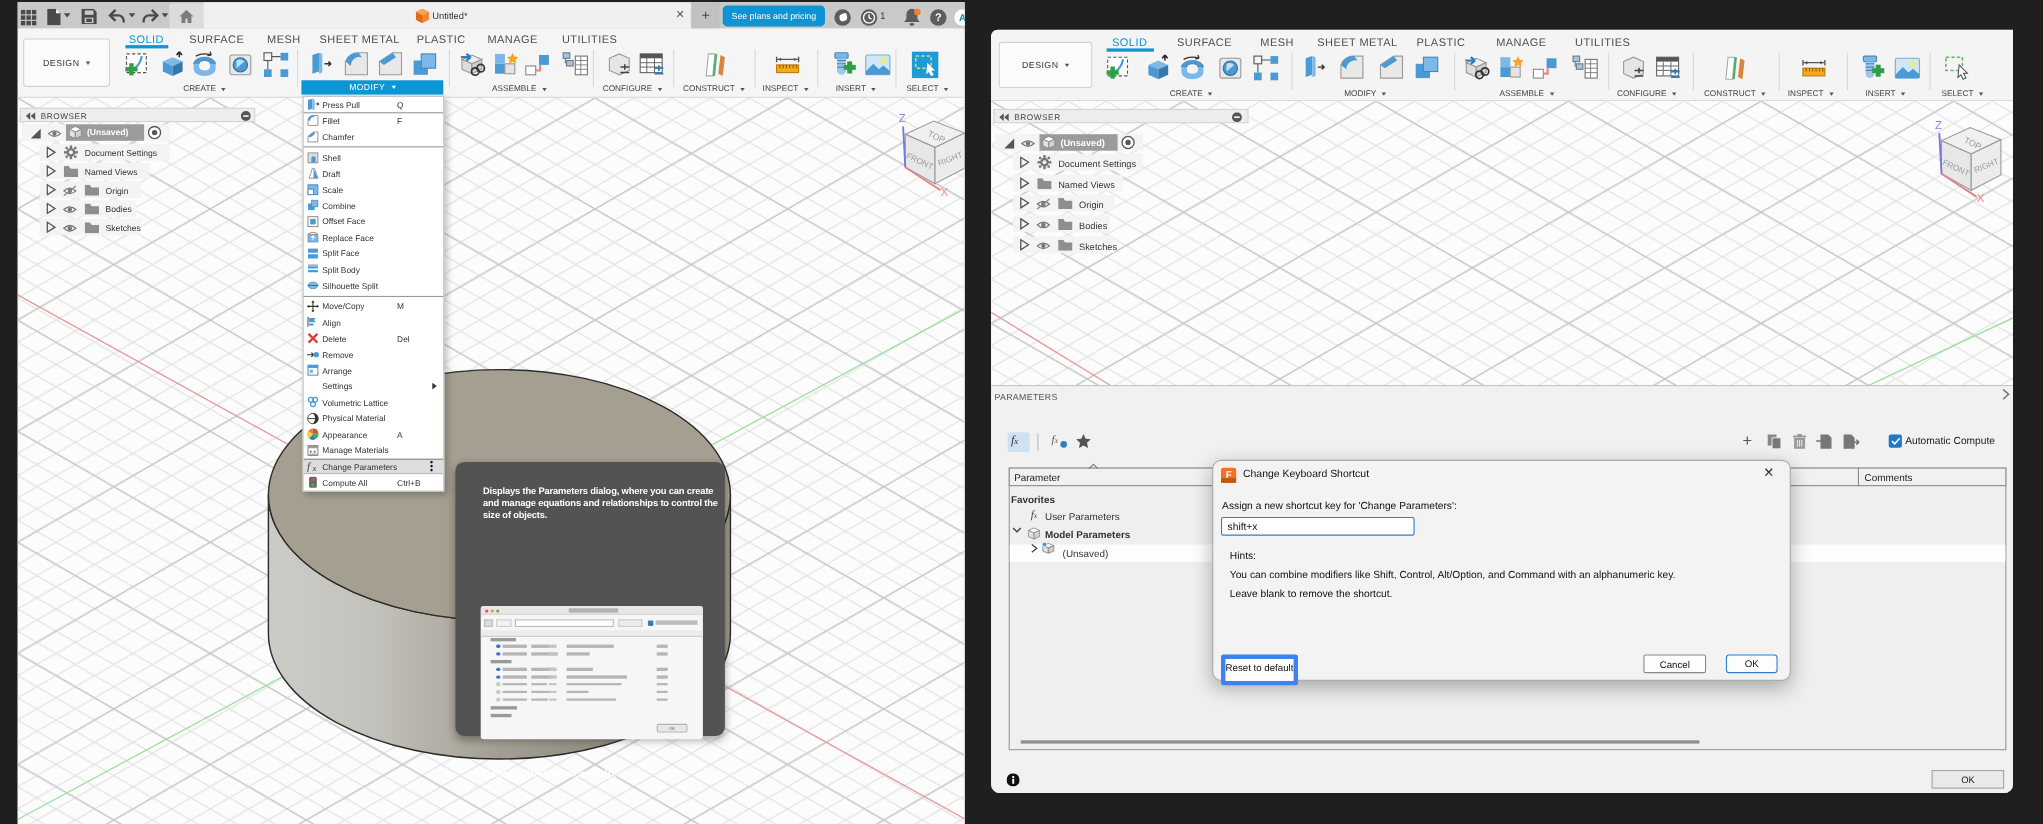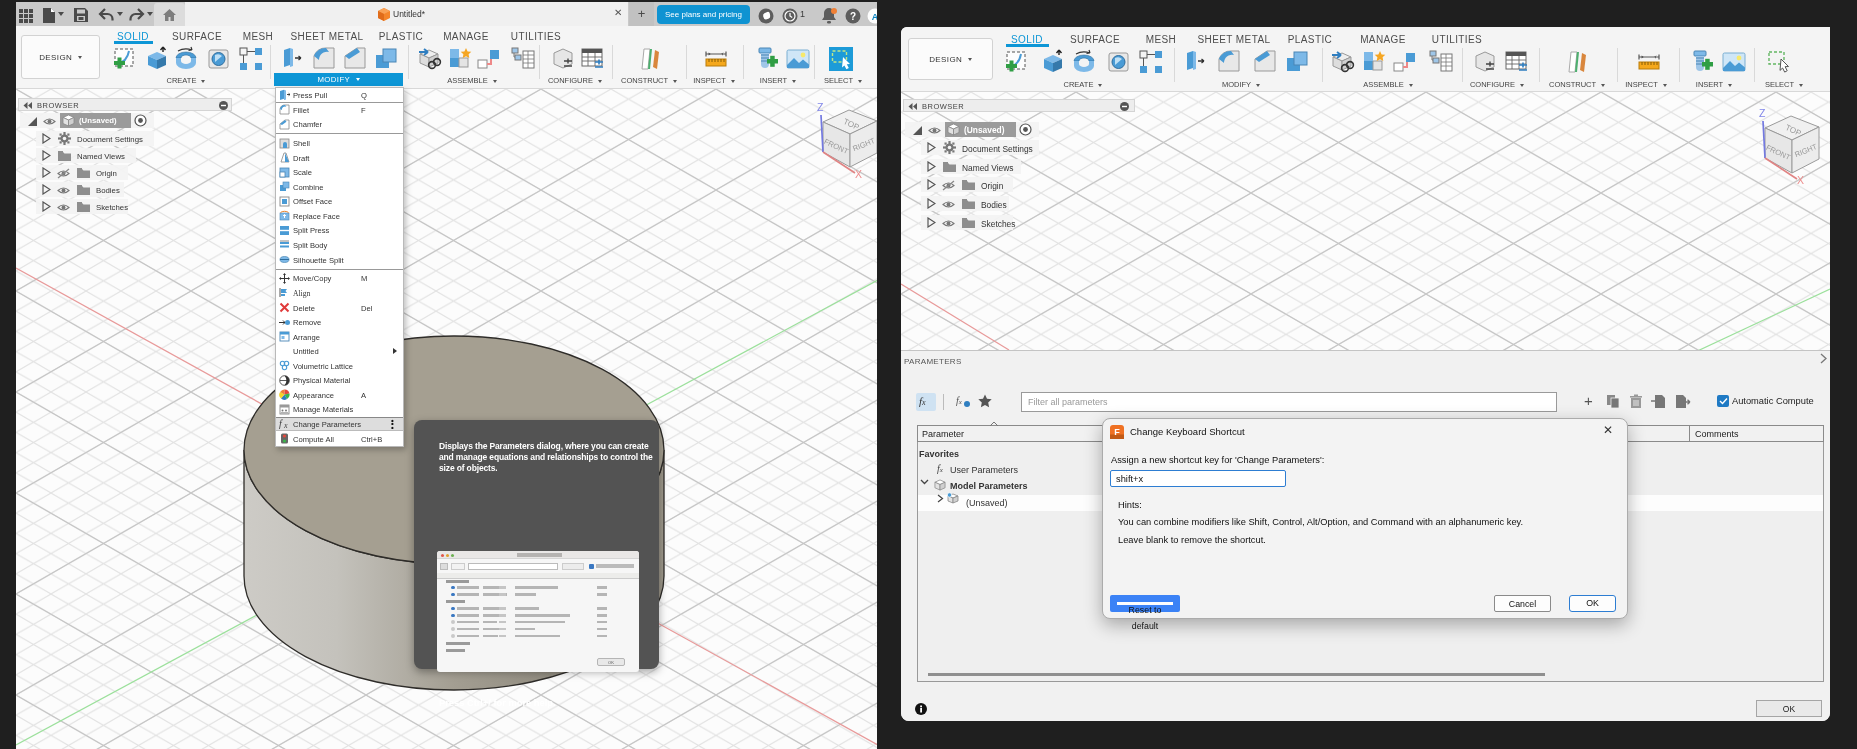--- a/index.html
+++ b/index.html
@@ -409,21 +409,21 @@
     <svg class="abs" style="left:263px;top:208.2px" width="11" height="11">
       <rect x="1" y="3" width="9" height="7" fill="#7db9e8" stroke="#4a86b5" stroke-width=".6"></rect>
       <path d="M1.5 2.5 A5 3 0 0 1 9.5 2.5" stroke="#e8842c" fill="none"></path>
       <path d="M5.5 8 V4.5 M5.5 4.5 l-1.5 1.5 M5.5 4.5 l1.5 1.5" stroke="#fff" stroke-width="1" fill="none"></path>
     </svg>
     <div class="mi" style="left:277px;top:209.8px;">Replace Face</div>
     <svg class="abs" style="left:263px;top:222.8px" width="11" height="11">
       <rect x="1" y="1" width="9" height="9" fill="#4a9bd5"></rect>
       <path d="M1 5.5 h9" stroke="#fff" stroke-width="1.4"></path>
     </svg>
-    <div class="mi" style="left:277px;top:224.4px;">Split Press</div>
+    <div class="mi" style="left:277px;top:224.4px;">Split Face</div>
     <svg class="abs" style="left:263px;top:237.3px" width="11" height="11">
       <path d="M1 3 h9 v2 h-9z M1 6.5 h9 v2 h-9z" fill="#4a9bd5"></path>
       <path d="M1 2 h9" stroke="#888"></path>
     </svg>
     <div class="mi" style="left:277px;top:238.9px;">Split Body</div>
     <svg class="abs" style="left:263px;top:251.9px" width="11" height="11">
       <ellipse cx="5.5" cy="5.5" rx="4.5" ry="3" fill="#7db9e8" stroke="#4a86b5" stroke-width=".7"></ellipse>
       <path d="M1 5.5 h9" stroke="#2f6e9e"></path>
     </svg>
     <div class="mi" style="left:277px;top:253.5px;">Silhouette Split</div>
@@ -431,38 +431,38 @@
     <svg class="abs" style="left:263px;top:270.8px" width="11" height="11">
       <path d="M5.5 0 L7 2 H6 v3 h3 V4 l2 1.5 L9 7 V6 H6 v3 h1 L5.5 11 L4 9 h1 V6 H2 v1 L0 5.5 L2 4 v1 h3 V2 H4 z" fill="#333"></path>
     </svg>
     <div class="mi" style="left:277px;top:272.4px;">Move/Copy</div>
     <div class="mi" style="left:345px;top:272.4px;">M</div>
     <svg class="abs" style="left:263px;top:285.4px" width="11" height="11">
       <path d="M1 1 v9" stroke="#555"></path>
       <path d="M2 2 h6 l-1.5 2 1.5 2 h-6z" fill="#4a9bd5"></path>
       <path d="M2 8 h4" stroke="#4a9bd5" stroke-width="2"></path>
     </svg>
-    <div class="mi" style="left:277px;top:287.0px;font-family:Liberation Serif, serif;">Align</div>
+    <div class="mi" style="left:277px;top:287.0px;">Align</div>
     <svg class="abs" style="left:263px;top:299.9px" width="11" height="11">
       <path d="M1.5 1.5 L9.5 9.5 M9.5 1.5 L1.5 9.5" stroke="#e03a3a" stroke-width="2"></path>
     </svg>
     <div class="mi" style="left:277px;top:301.5px;">Delete</div>
     <div class="mi" style="left:345px;top:301.5px;">Del</div>
     <svg class="abs" style="left:263px;top:314.5px" width="11" height="11">
       <path d="M0 5.5 h6 M6 5.5 l-2-2 M6 5.5 l-2 2" stroke="#333" stroke-width="1" fill="none"></path>
       <circle cx="8.5" cy="5.5" r="2.5" fill="#4a9bd5"></circle>
     </svg>
     <div class="mi" style="left:277px;top:316.1px;">Remove</div>
     <svg class="abs" style="left:263px;top:329.0px" width="11" height="11">
       <rect x="1" y="1" width="9" height="9" fill="#fff" stroke="#4a86b5" stroke-width=".9"></rect>
       <rect x="1" y="1" width="9" height="2.5" fill="#4a9bd5"></rect>
       <rect x="2.5" y="5" width="3" height="3" fill="#7db9e8"></rect>
     </svg>
     <div class="mi" style="left:277px;top:330.6px;">Arrange</div>
-    <div class="mi" style="left:277px;top:345.2px;">Untitled</div>
+    <div class="mi" style="left:277px;top:345.2px;">Settings</div>
     <div class="abs" style="left:377px;top:346.2px;width:0;height:0;border-top:3.2px solid transparent;border-bottom:3.2px solid transparent;border-left:4.5px solid #333;"></div>
     <svg class="abs" style="left:263px;top:358.1px" width="11" height="11">
       <circle cx="3.5" cy="3.5" r="2.2" fill="none" stroke="#4a9bd5" stroke-width="1.1"></circle>
       <circle cx="7.5" cy="3.5" r="2.2" fill="none" stroke="#4a9bd5" stroke-width="1.1"></circle>
       <circle cx="5.5" cy="7.5" r="2.2" fill="none" stroke="#4a9bd5" stroke-width="1.1"></circle>
     </svg>
     <div class="mi" style="left:277px;top:359.7px;">Volumetric Lattice</div>
     <svg class="abs" style="left:263px;top:372.7px" width="11" height="11">
       <circle cx="5.5" cy="5.5" r="4.8" fill="#fff" stroke="#333" stroke-width=".8"></circle>
       <path d="M5.5 .7 a4.8 4.8 0 0 1 0 9.6 a7 7 0 0 0 0 -9.6" fill="#333"></path>
@@ -496,21 +496,21 @@
     <div class="abs" style="left:375px;top:416.7px;font-size:8px;color:#111;font-weight:bold;line-height:3.4px;">•<br>•<br>•</div>
     <svg class="abs" style="left:263px;top:430.9px" width="11" height="11">
       <rect x="2" y="0.5" width="7" height="10" rx="1.5" fill="#666"></rect>
       <circle cx="5.5" cy="3" r="1.6" fill="#e5483c"></circle>
       <circle cx="5.5" cy="8" r="1.6" fill="#3bb54a"></circle>
     </svg>
     <div class="mi" style="left:277px;top:432.5px;">Compute All</div>
     <div class="mi" style="left:345px;top:432.5px;">Ctrl+B</div>
     <div class="abs" style="left:398px;top:418px;width:245px;height:249px;background:#535353;border-radius:8px;box-shadow:0 3px 8px rgba(0,0,0,.35);">
 <div class="abs" style="left:25px;top:21px;width:220px;font-size:8.5px;font-weight:bold;color:#fff;line-height:10.8px;letter-spacing:-.15px;white-space:nowrap;">Displays the Parameters dialog, where you can create<br>and manage equations and relationships to control the<br>size of objects.</div>
-<div class="abs" style="left:25px;top:278px;font-size:9.3px;font-weight:bold;color:#fff;">Press Ctrl+/ for more help.</div>
+<div class="abs" style="left:25px;top:278px;font-size:9.3px;font-weight:bold;color:#fff;">Cancel Ctrl+/ for more help.</div>
 <div class="abs" id="minishot" style="left:23px;top:131px;width:202px;height:121px;background:#f6f6f6;border-radius:3px;overflow:hidden;">
 <div class="abs" style="left:0;top:0;width:202px;height:8px;background:#e9e7e6;border-bottom:1px solid #d5d5d5;"></div>
 <div class="abs" style="left:4px;top:3px;width:3px;height:3px;border-radius:2px;background:#e2574c;"></div>
 <div class="abs" style="left:9px;top:3px;width:3px;height:3px;border-radius:2px;background:#e0a030;"></div>
 <div class="abs" style="left:14px;top:3px;width:3px;height:3px;border-radius:2px;background:#6cb153;"></div>
 <div class="abs" style="left:80px;top:2px;width:45px;height:4px;background:#b5b3b1;"></div>
 <div class="abs" style="left:3px;top:12px;width:8px;height:7px;background:#dcdcdc;border:.5px solid #bbb;"></div>
 <div class="abs" style="left:14px;top:12px;width:14px;height:7px;background:#f2f2f2;border:.5px solid #ccc;"></div>
 <div class="abs" style="left:31px;top:12px;width:90px;height:7px;background:#fff;border:.5px solid #bbb;"></div>
 <div class="abs" style="left:125px;top:12px;width:22px;height:7px;background:#ececec;border:.5px solid #ccc;"></div>
@@ -838,21 +838,20 @@
         <path d="M2 1 L7 5.5 L2 10" stroke="#777" stroke-width="1.3" fill="none"></path>
       </svg>
       <div class="abs" style="left:15px;top:42px;width:20px;height:18px;background:#cfe2f2;border-radius:2px;"></div>
       <div class="abs" style="left:18px;top:44px;font-size:11px;font-style:italic;color:#333;font-family:'Liberation Serif',serif;">f<span style="font-size:8px;">x</span></div>
       <div class="abs" style="left:42px;top:43px;width:1px;height:16px;background:#bbb;"></div>
       <div class="abs" style="left:55px;top:44px;font-size:10px;font-style:italic;color:#555;font-family:'Liberation Serif',serif;">f<span style="font-size:7px;">x</span></div>
       <div class="abs" style="left:63px;top:50px;width:6px;height:6px;border-radius:3px;background:#2f7ec0;"></div>
       <svg class="abs" style="left:77px;top:43px" width="14" height="14">
         <path d="M7 0.5 l2 4.3 4.7.5 -3.5 3.2 .9 4.7 -4.1-2.3 -4.1 2.3 .9-4.7 -3.5-3.2 4.7-.5z" fill="#555"></path>
       </svg>
-      <input style="position: absolute; left: 120px; top: 41px; width: 536px; height: 20px; border: 1px solid rgb(154, 154, 154); background: rgb(255, 255, 255); font-size: 9px; color: rgb(153, 153, 153); font-family: &quot;Liberation Sans&quot;, sans-serif; padding-left: 6px;" value="Filter all parameters">
       <div class="abs" style="left:683px;top:41px;font-size:15px;color:#555;font-weight:normal;">+</div>
       <svg class="abs" style="left:705px;top:43px" width="15" height="15">
         <rect x="1" y="1" width="8" height="10" fill="#888"></rect>
         <rect x="5" y="4" width="8" height="10" fill="#777" stroke="#f1f1f1" stroke-width=".8"></rect>
       </svg>
       <svg class="abs" style="left:728px;top:43px" width="14" height="15">
         <rect x="2" y="4" width="10" height="10" fill="#999"></rect>
         <rect x="1" y="2" width="12" height="1.6" fill="#999"></rect>
         <rect x="5" y="0.5" width="4" height="2" fill="#999"></rect>
         <path d="M5 6 v6 M7 6 v6 M9 6 v6" stroke="#f1f1f1" stroke-width=".9"></path>
@@ -916,16 +915,16 @@
         <text x="7" y="9.5" font-size="9" font-weight="bold" fill="#fff" text-anchor="middle" font-family="Liberation Sans">F</text>
       </svg>
 <div class="abs" style="left:27px;top:7px;font-size:9.5px;color:#111;">Change Keyboard Shortcut</div>
 <div class="abs" style="left:500px;top:4px;font-size:12px;color:#333;">✕</div>
 <div class="abs" style="left:8px;top:36px;font-size:9.3px;color:#111;">Assign a new shortcut key for 'Change Parameters':</div>
 <div class="abs" style="left:7px;top:51px;width:176px;height:17px;background:#fff;border:1.5px solid #2d7dd2;border-radius:2px;"></div>
 <div class="abs" style="left:13px;top:55px;font-size:9.3px;color:#111;">shift+x</div>
 <div class="abs" style="left:15px;top:81px;font-size:9.3px;color:#111;">Hints:</div>
 <div class="abs" style="left:15px;top:98px;font-size:9.3px;color:#111;">You can combine modifiers like Shift, Control, Alt/Option, and Command with an alphanumeric key.</div>
 <div class="abs" style="left:15px;top:116px;font-size:9.3px;color:#111;">Leave blank to remove the shortcut.</div>
-<div class="abs" style="left:7px;top:176px;width:70px;height:17px;background:#fdfdfd;border:7px solid #3b82f6;border-radius:2px;font-size:8.8px;color:#111;text-align:center;line-height:16px;">Reset to default</div>
+<div class="abs" style="left:7px;top:176px;width:70px;height:28px;background:#fdfdfd;border:4px solid #3b82f6;border-radius:2px;font-size:8.8px;color:#111;text-align:center;line-height:16px;">Reset to default</div>
 <div class="abs" style="left:391px;top:176px;width:57px;height:17px;background:#fdfdfd;border:1px solid #8a8a8a;border-radius:2px;font-size:8.8px;color:#111;text-align:center;line-height:16px;">Cancel</div>
 <div class="abs" style="left:466px;top:176px;width:47px;height:17px;background:#fdfdfd;border:1.5px solid #2d7dd2;border-radius:3px;font-size:8.8px;color:#111;text-align:center;line-height:15px;">OK</div>
 </div>
   </div>
 </body></html>

